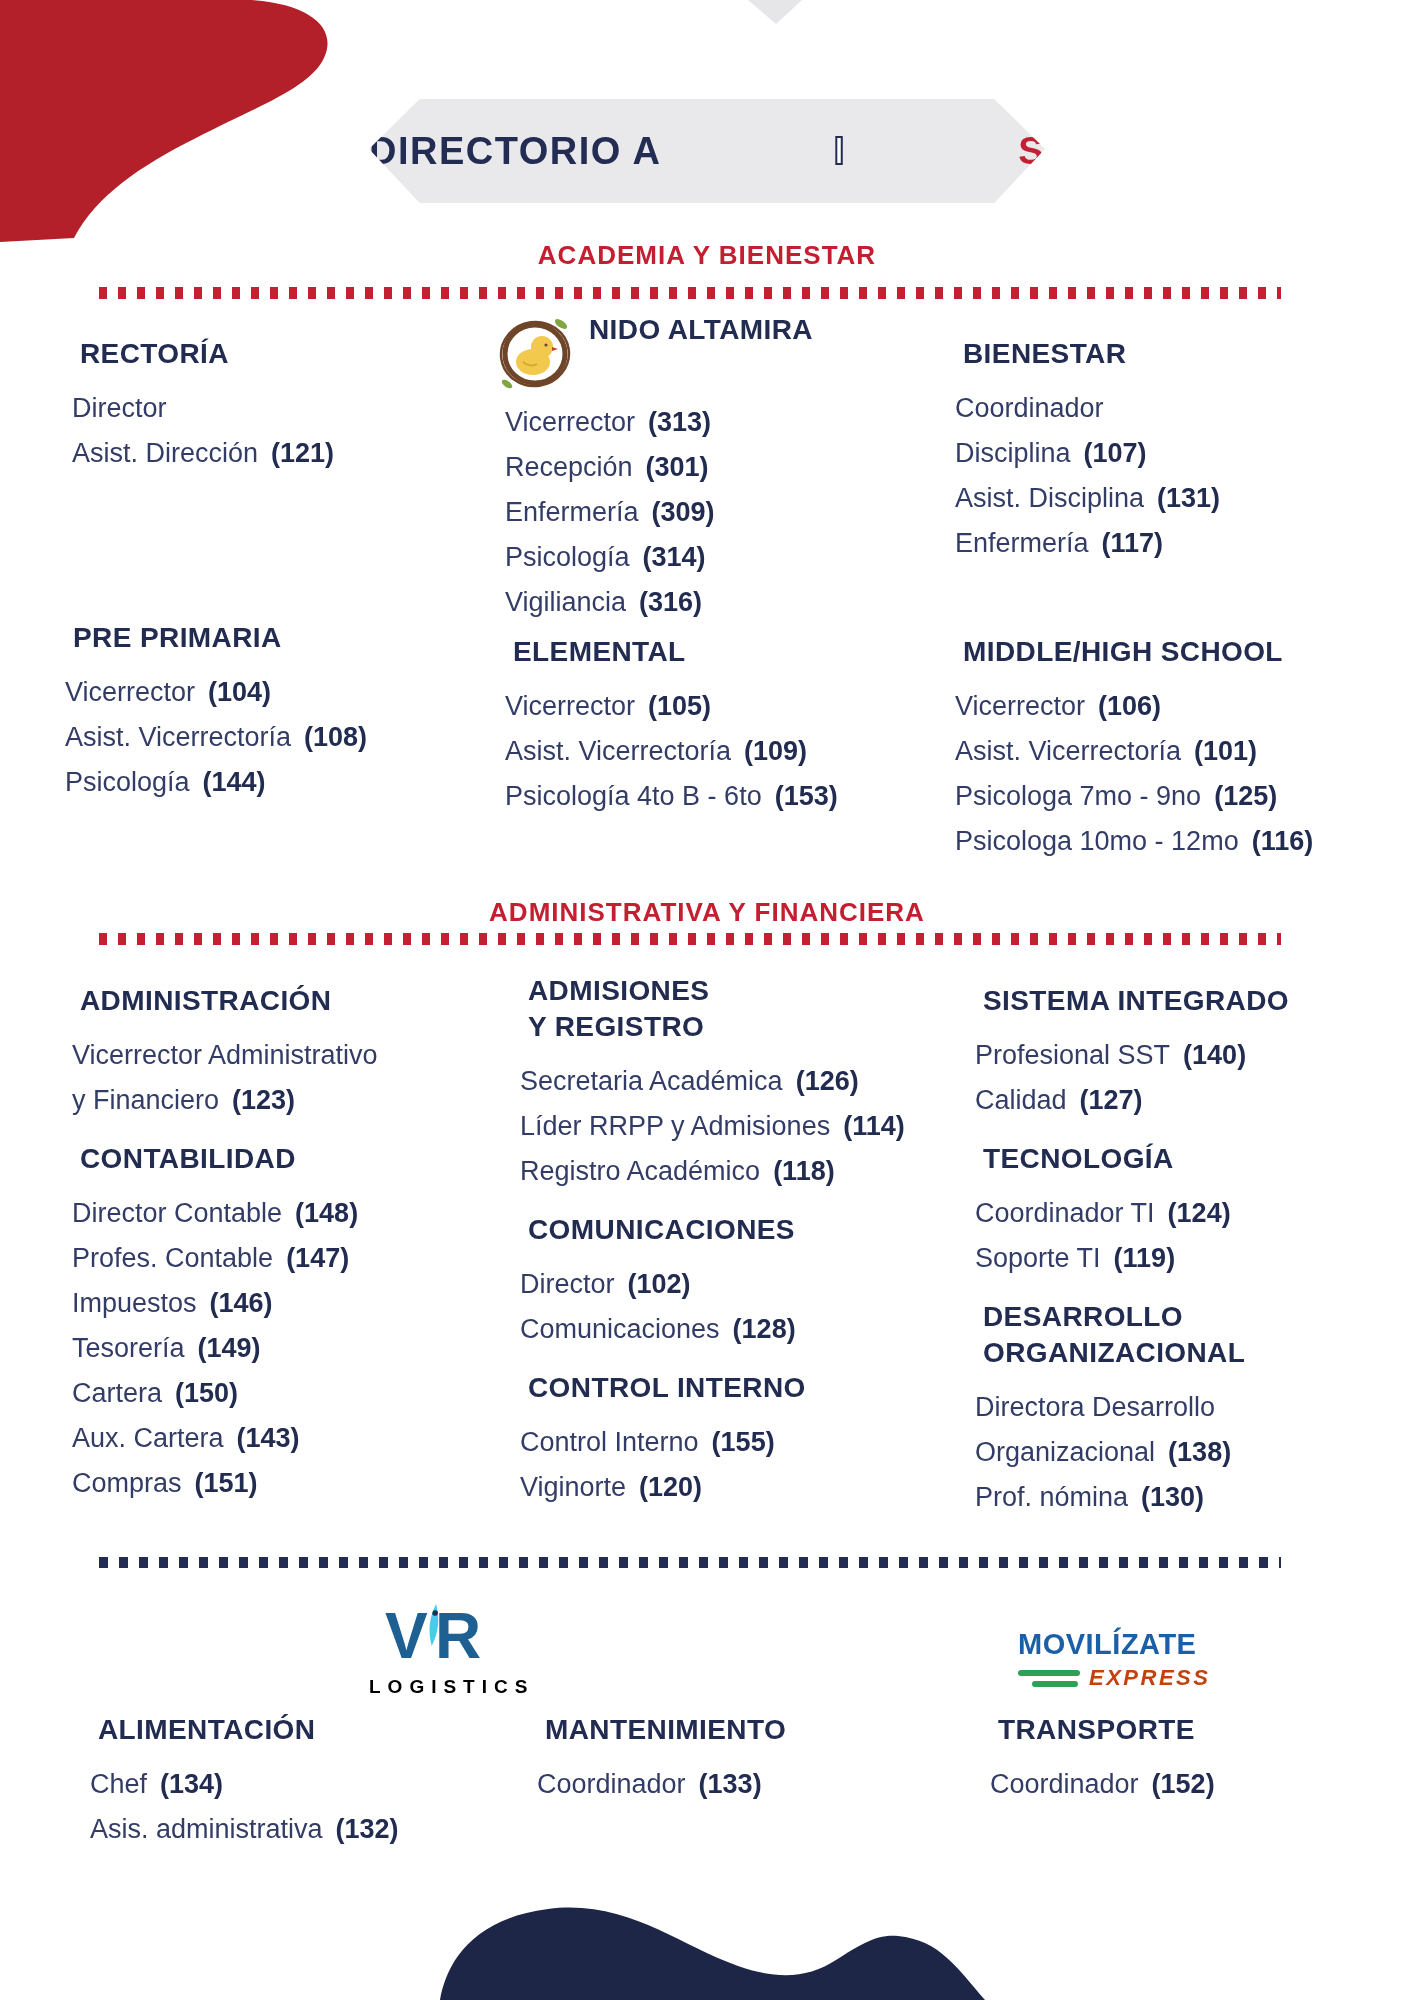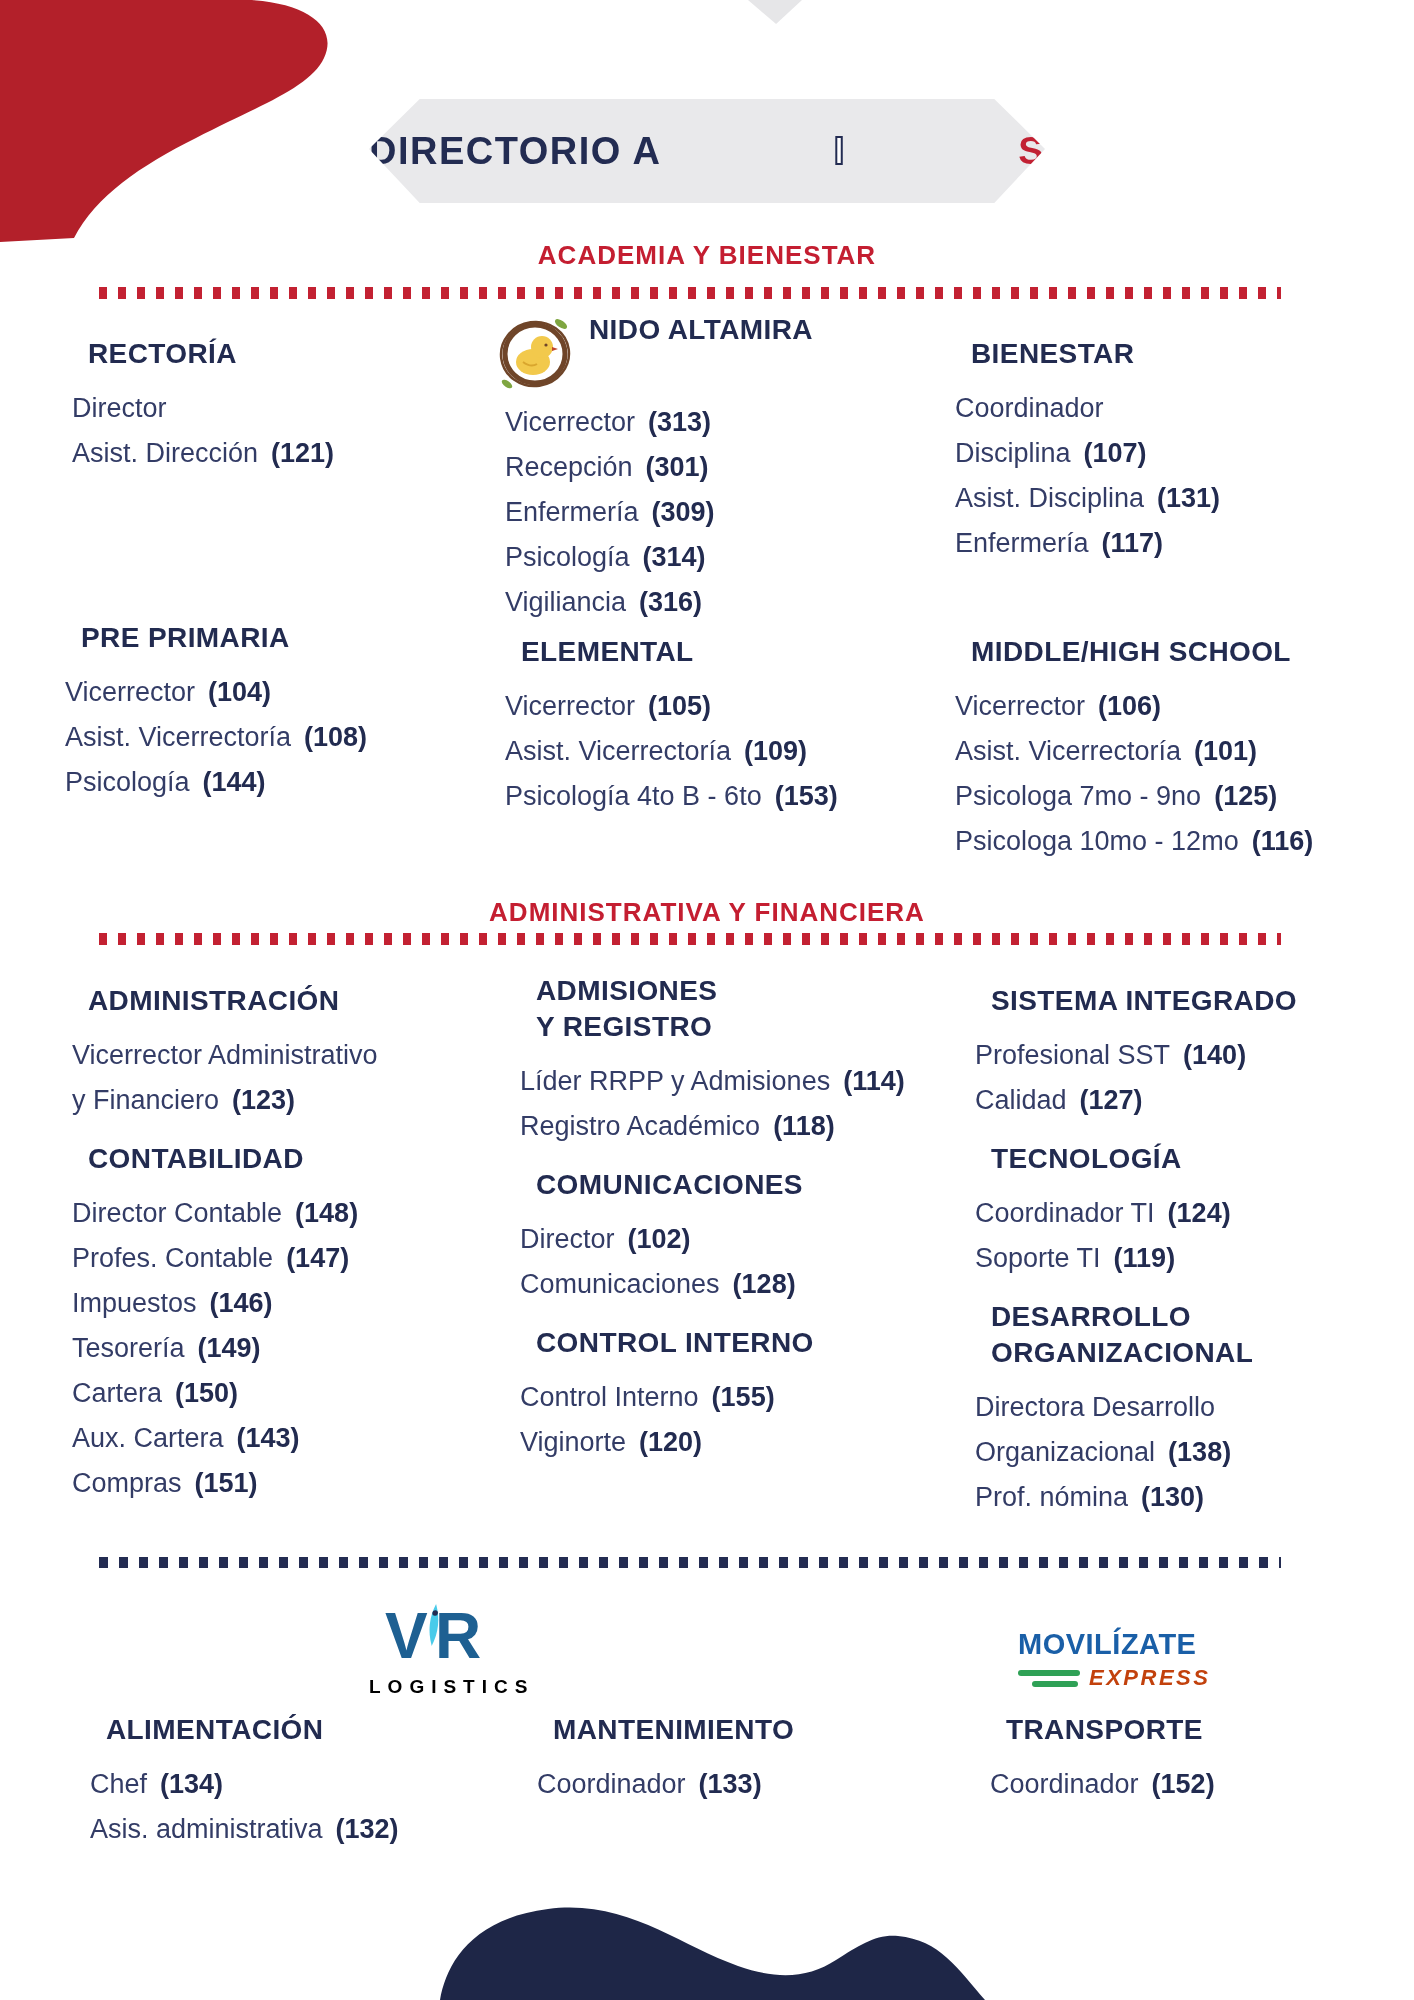--- a/index.html
+++ b/index.html
@@ -23,21 +23,21 @@
 
   .red-heading{left:0;width:100%;text-align:center;margin:0;
                font-size:26px;font-weight:bold;color:#C41E31;letter-spacing:1px;}
   .dotted{left:99px;width:1182px;height:12px;}
   .dotted-red{background:repeating-linear-gradient(90deg,#C32132 0 8px,transparent 8px 19px);}
   .dotted-navy{height:11px;background:repeating-linear-gradient(90deg,#232C52 0 9px,transparent 9px 20px);}
 
   .grid{display:grid;}
   .pt8{padding-top:8px;} .pt14{padding-top:14px;} .pt18{padding-top:18px;} .pt24{padding-top:24px;}
   .group{margin-bottom:18px;}
-  .group-title{margin:0 16px 14px;font-size:28px;font-weight:bold;color:#222B50;
+  .group-title{margin:0 8px 14px;font-size:28px;font-weight:bold;color:#222B50;
                letter-spacing:.4px;line-height:36px;white-space:pre-line;}
   .group-header{display:flex;align-items:flex-start;gap:14px;margin-bottom:6px;}
   .group-header .group-title{margin:0;}
   .nido-icon{width:80px;height:82px;flex:none;}
   .items{display:block;}
   .items.indent{padding-left:10px;}
   .item{display:flex;gap:13px;align-items:baseline;font-size:27px;line-height:45px;color:#333C66;}
   .item .item-ext{font-weight:bold;color:#222B50;}
 
   
@@ -264,20 +264,24 @@
           </div>
         </div>
     </section>
   </div>
   <div class="pt8">
     <section class="group">
       <h3 class="group-title">ADMISIONES
 Y REGISTRO</h3>
       <div class="items">
           <div class="item">
+            <span class="item-text">Secretaria Académica</span>
+            <span class="item-ext">(126)</span>
+          </div>
+          <div class="item">
             <span class="item-text">Líder RRPP y Admisiones</span>
             <span class="item-ext">(114)</span>
           </div>
           <div class="item">
             <span class="item-text">Registro Académico</span>
             <span class="item-ext">(118)</span>
           </div>
         </div>
     </section>
     <section class="group">

